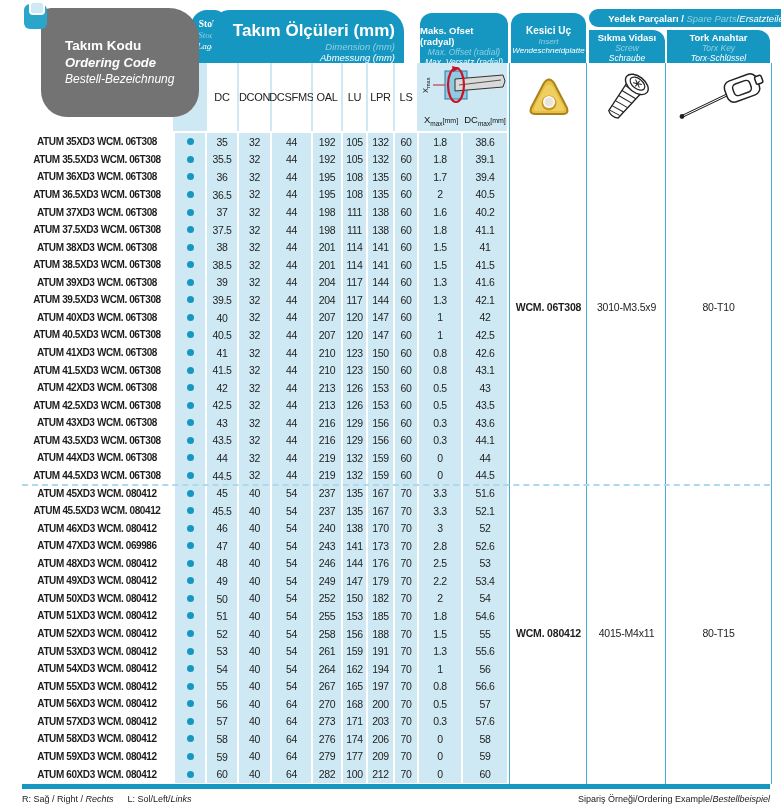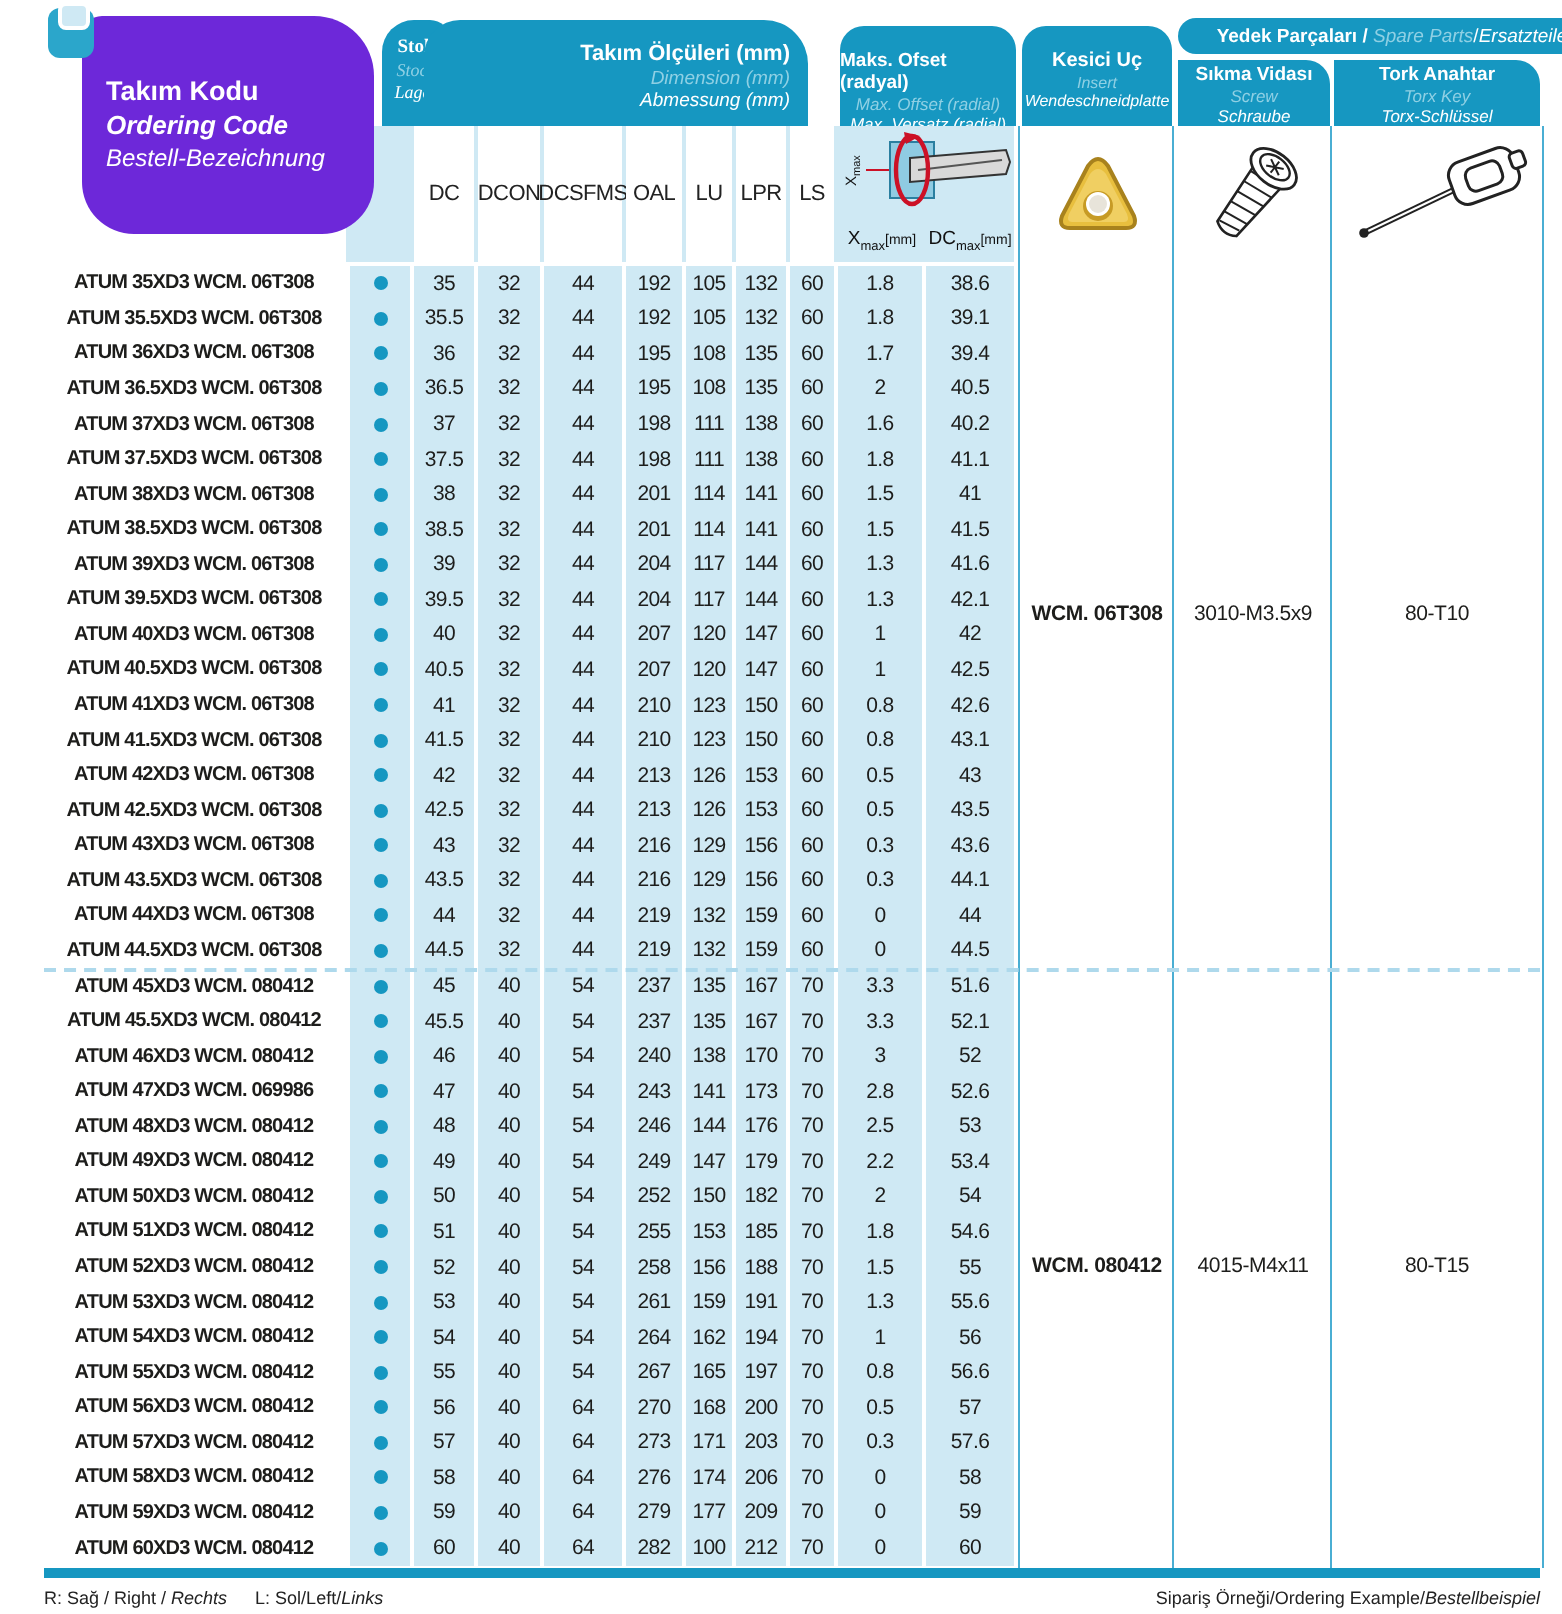--- a/index.html
+++ b/index.html
@@ -16,32 +16,32 @@
               display:flex;align-items:center;justify-content:center;font-size:9.5px;}
   .band-screw{left:589px;top:30px;width:76px;height:33px;border-radius:0 12px 0 0;}
   .band-torx{left:667px;top:30px;width:103px;height:33px;border-radius:0 12px 0 0;text-align:center;}
   .band .lines{display:flex;flex-direction:column;align-items:center;line-height:1.18;padding-top:5px;}
   .b{font-weight:bold;}
   .it-light{font-style:italic;color:#8fd0e4;}
   .it-white{font-style:italic;color:#fff;}
   .band-stok .lines{font-size:9px;padding-top:9px;}
   .band-stok .b{font-size:9.5px;}
   .band-dim .lines{align-items:flex-end;padding:11px 9px 0 0;font-size:9.5px;}
-  .band-dim .b{font-size:11px;}
+  .band-dim .b{font-size:17px;}
   .band-maks .lines{font-size:8.5px;padding-top:12px;}
   .band-maks .b{font-size:9.5px;}
   .band-insert .lines{font-size:8px;padding-top:12px;}
   .band-insert .b{font-size:10px;}
   .band-screw .lines,.band-torx .lines{font-size:8.5px;padding-top:2px;}
   .band-screw .b,.band-torx .b{font-size:9.5px;}
 
   
-  .red-box{position:absolute;left:41px;top:8px;width:146px;height:109px;background:#6d28d9;
+  .red-box{position:absolute;left:41px;top:8px;width:146px;height:109px;background:#737373;
            border-radius:10px 30px 26px 26px;z-index:3;color:#fff;
-           display:flex;flex-direction:column;justify-content:center;padding-left:0;}
+           display:flex;flex-direction:column;justify-content:center;padding-left:12px;}
   .red-box .lines{padding-left:12px;line-height:1.3;}
   .red-t1{font-weight:bold;font-size:13.5px;}
   .red-t2{font-weight:bold;font-style:italic;font-size:13px;}
   .red-t3{font-style:italic;font-size:12px;}
 
   
   .tab-icon{position:absolute;left:24px;top:4px;width:23px;height:25px;background:#2ba6cb;
             border-radius:6px;z-index:4;}
   .tab-icon .notch{position:absolute;left:5px;top:-3px;width:12px;height:10px;background:#cfe9f4;
                    border:2px solid #fff;border-radius:4px;}
@@ -330,21 +330,21 @@
         <div class="cell">
           <span class="dot"></span>
         </div>
         <div class="cell">
           <span class="dot"></span>
         </div>
         <div class="cell">
           <span class="dot"></span>
         </div>
       </div>
-      <div class="col" style="left: 207px; width: 30px;">
+      <div class="col" style="left: 207px; width: 30px; justify-content: center;">
         <div class="cell">35</div>
         <div class="cell">35.5</div>
         <div class="cell">36</div>
         <div class="cell">36.5</div>
         <div class="cell">37</div>
         <div class="cell">37.5</div>
         <div class="cell">38</div>
         <div class="cell">38.5</div>
         <div class="cell">39</div>
         <div class="cell">39.5</div>

